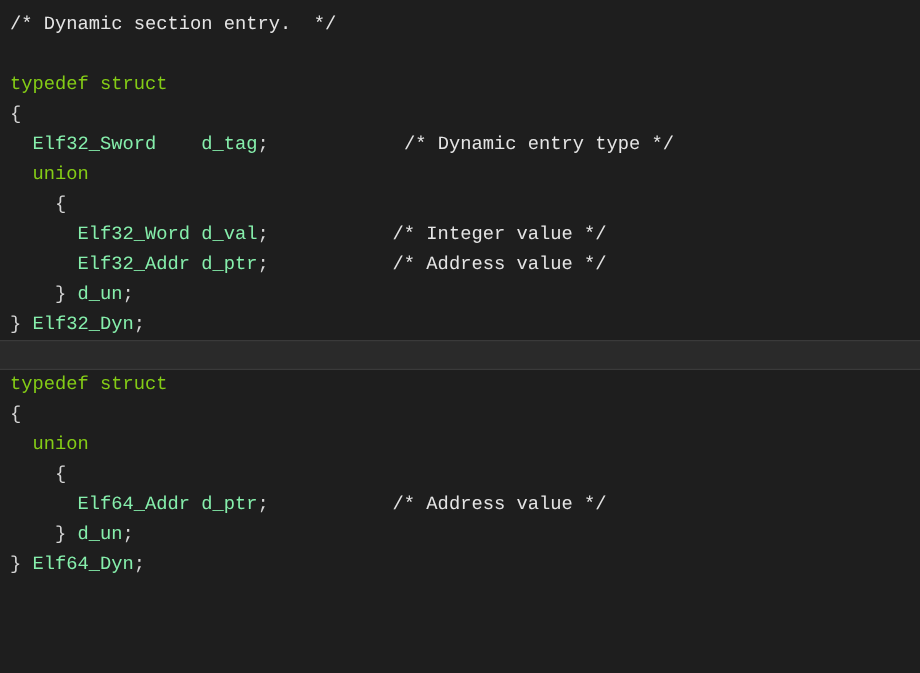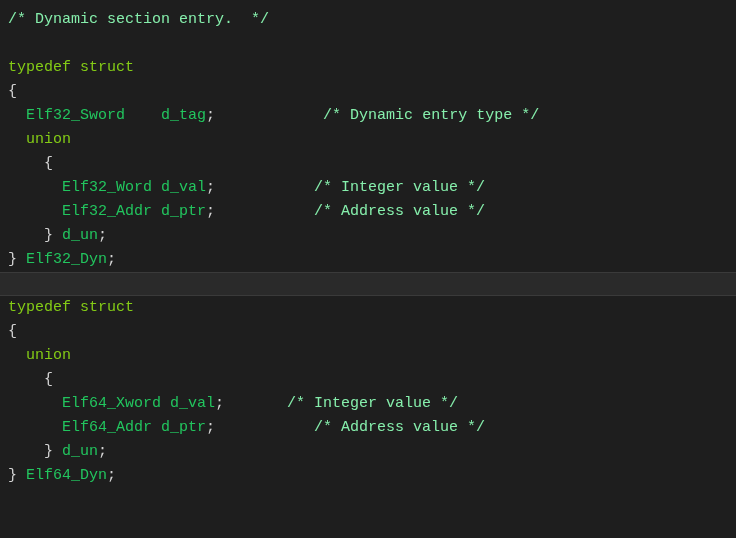--- a/index.html
+++ b/index.html
@@ -17,24 +17,24 @@
     padding: 0 8px;
     white-space: pre;
     height: 24px;
   }
   .line.highlight {
     background: #2a2a2a;
     border-top: 1px solid #3a3a3a;
     border-bottom: 1px solid #3a3a3a;
     height: 24px;
   }
-  .comment { color: #86efac; }
+  .comment { color: #e5e5e5; }
   .keyword { color: #84cc16; }
-  .type    { color: #22c55e; }
-  .ident   { color: #22c55e; margin-top: 20px; }
+  .type    { color: #86efac; }
+  .ident   { color: #86efac; margin-top: 20px; }
   .punct   { color: #d4d4d4; }
   .plain   { color: #d4d4d4; }
 </style>
 </head>
 <body>
 
 <div>
 
 <div class="line"><span class="comment">/* Dynamic section entry.  */</span></div>
 
@@ -62,21 +62,20 @@
 
 <div class="line"><span class="keyword">typedef</span><span class="keyword"> struct</span></div>
 
 <div class="line"><span class="punct">{</span></div>
 
 
 <div class="line"><span class="plain">  </span><span class="keyword">union</span></div>
 
 <div class="line"><span class="punct">    {</span></div>
 
-<div class="line"><span class="plain">      </span><span class="type">Elf64_Xword</span><span class="plain"> </span><span class="ident">d_val</span><span class="punct">;       </span><span class="comment">/* Integer value */</span></div>
 
 <div class="line"><span class="plain">      </span><span class="type">Elf64_Addr</span><span class="plain"> </span><span class="ident">d_ptr</span><span class="punct">;           </span><span class="comment">/* Address value */</span></div>
 
 <div class="line"><span class="punct">    } </span><span class="ident">d_un</span><span class="punct">;</span></div>
 
 <div class="line"><span class="punct">} </span><span class="type">Elf64_Dyn</span><span class="punct">;</span></div>
 
 </div>
 
 </body></html>

